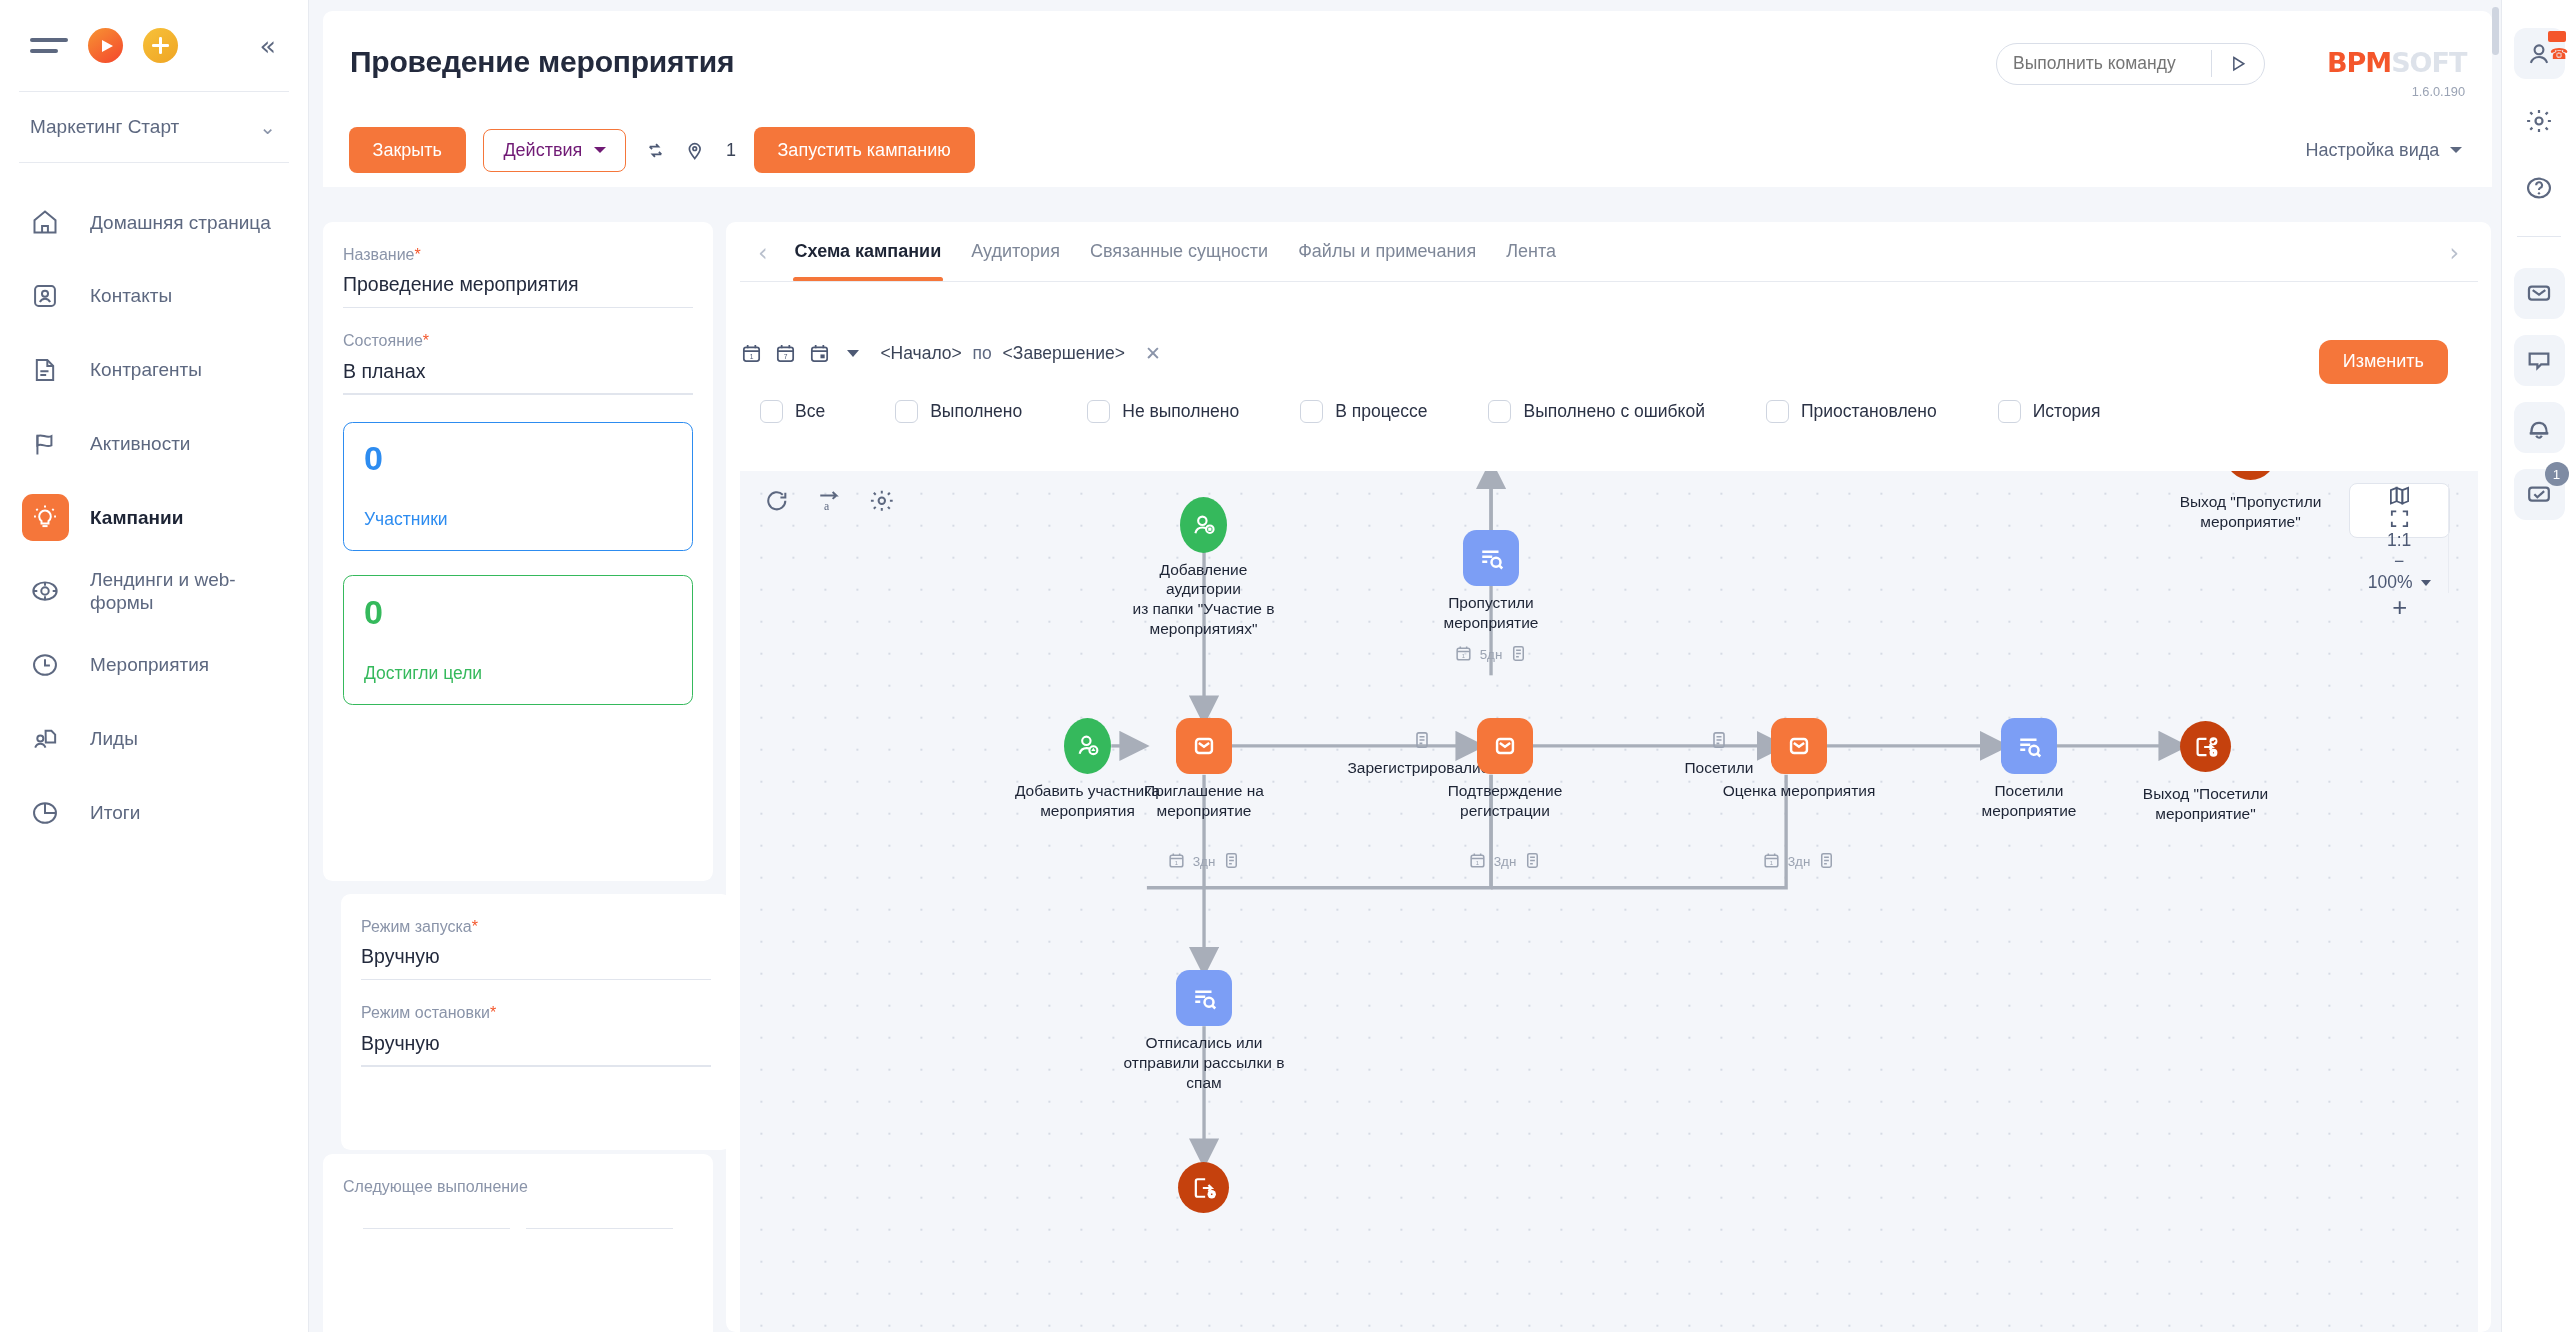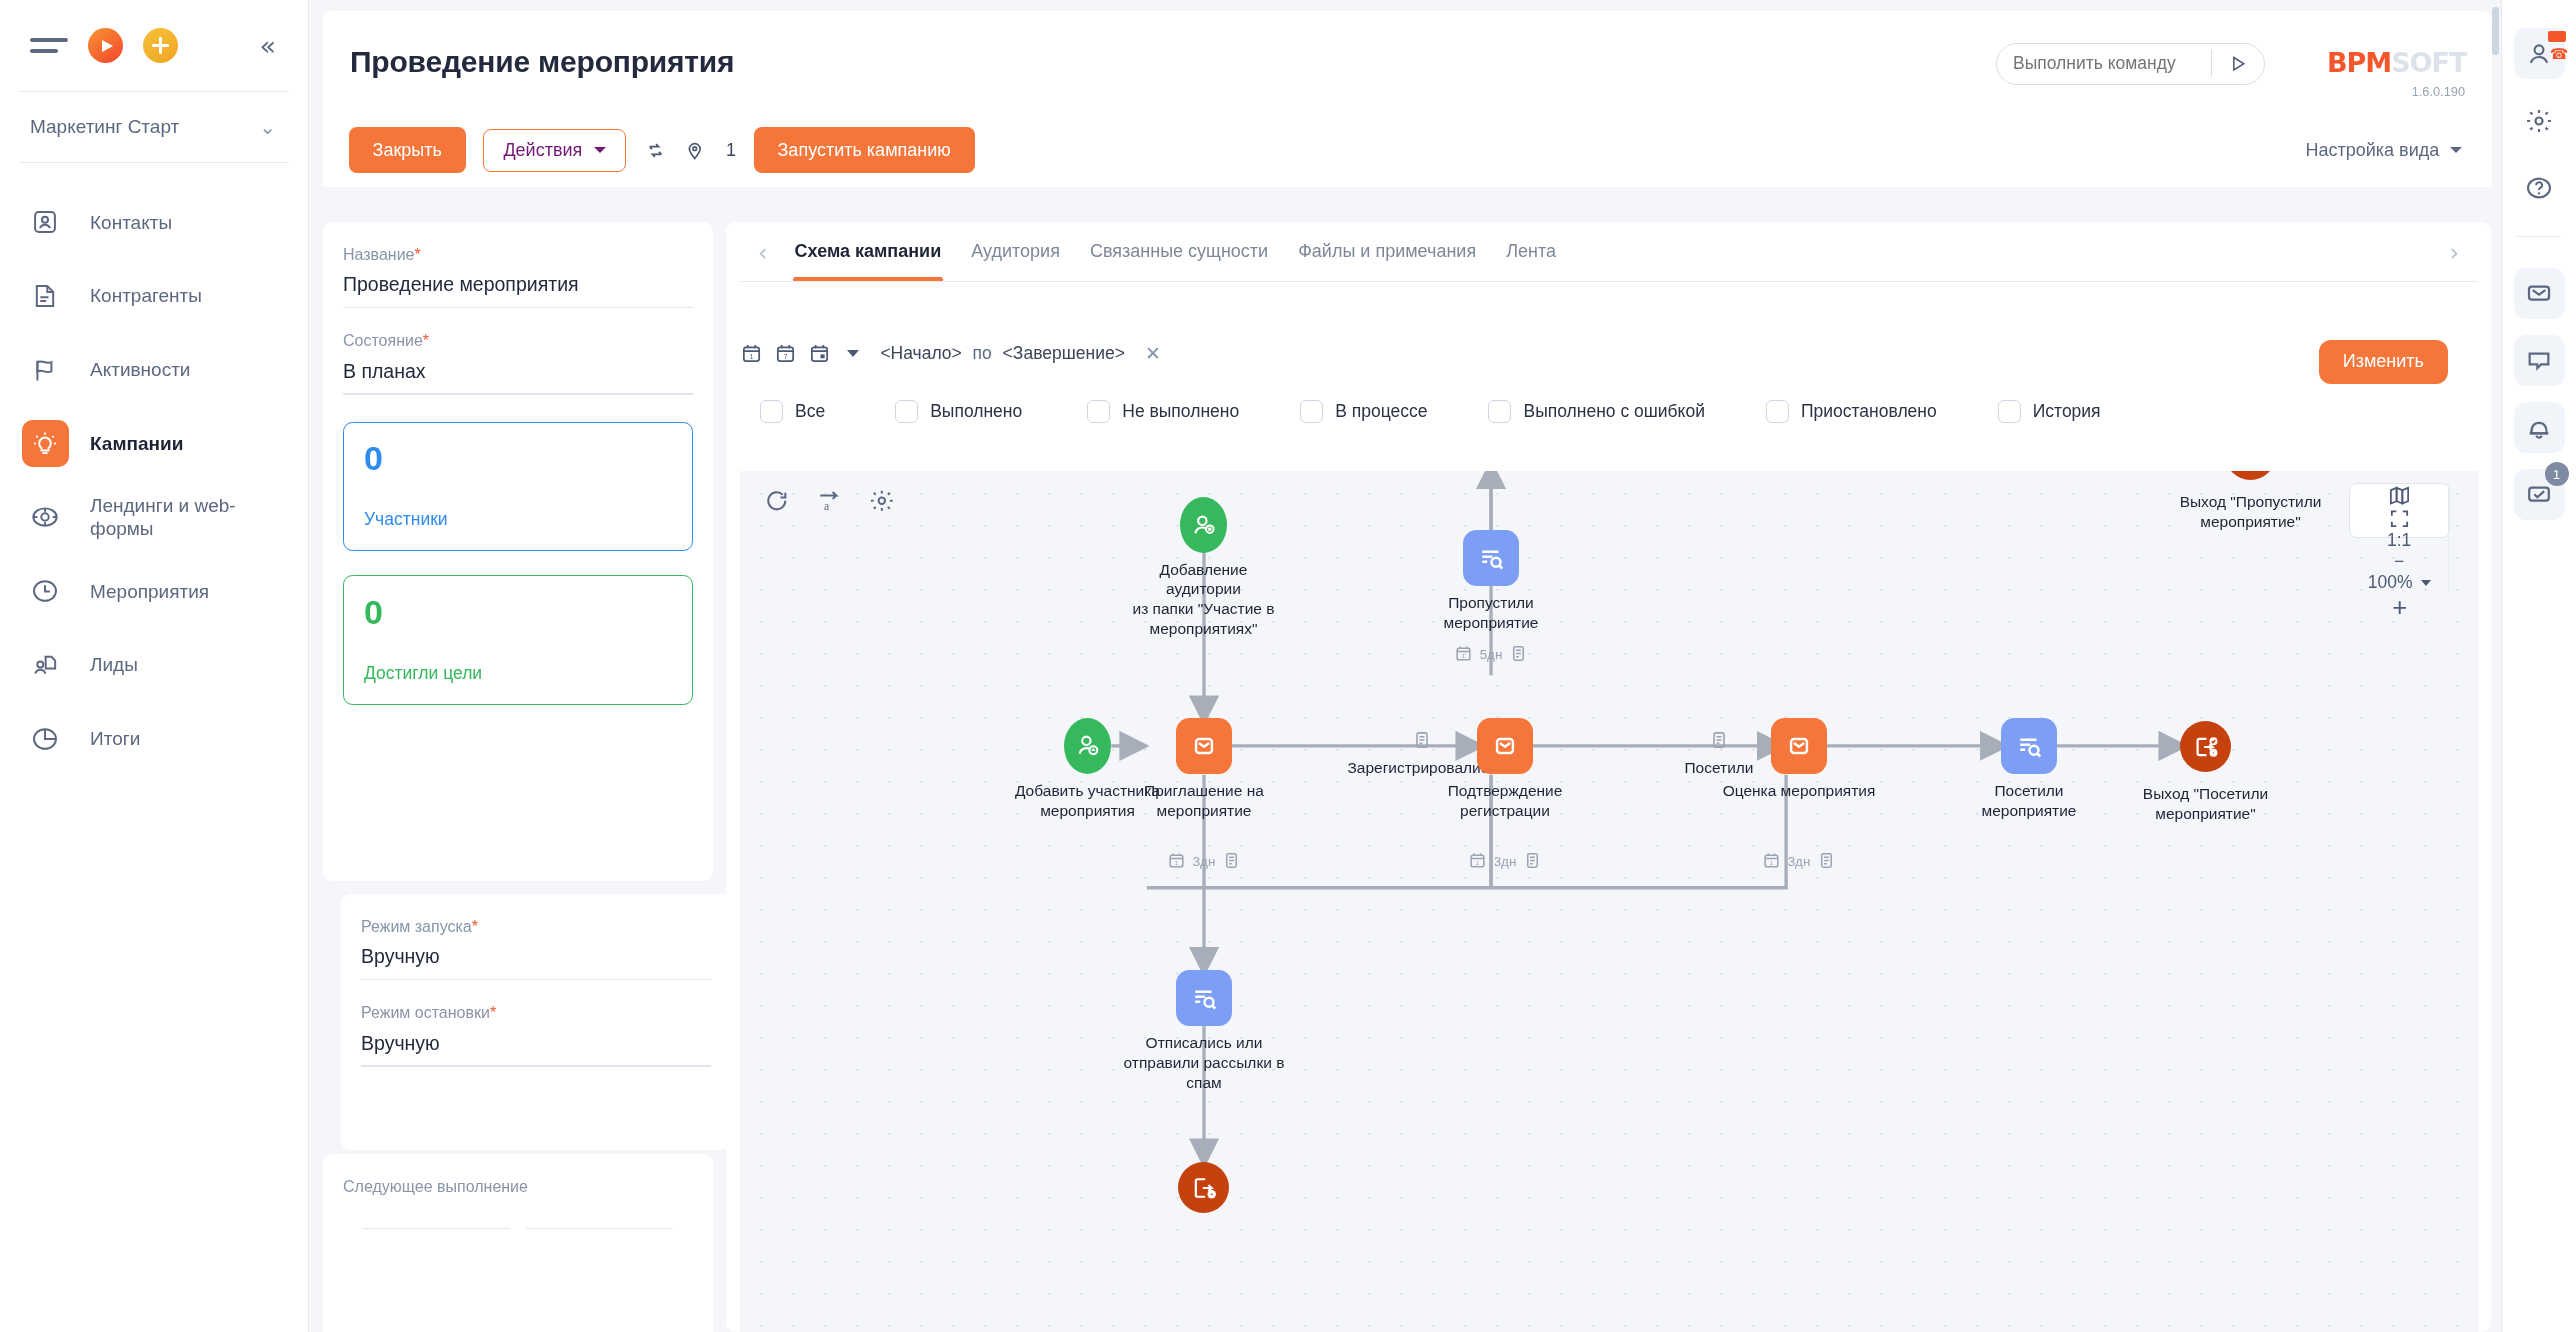--- a/index.html
+++ b/index.html
@@ -188,20 +188,30 @@
     <div class="collapse-ic">«</div>
   </div>
   <div class="ls-sep"></div>
   <div class="workspace-sel">
     <span>Маркетинг Старт</span>
     <span class="chev">⌄</span>
   </div>
   <div class="ls-sep"></div>
 
   <div class="nav">
+    <div class="nav-item">
+      <span class="nav-ico">
+          <svg width="28" height="28" viewBox="0 0 24 24" fill="none" stroke="currentColor" stroke-width="1.7">
+            <path d="M3 10.5 12 3l9 7.5V21H3z"></path>
+            <path d="M9.5 21v-5.5h5V21"></path>
+          </svg>
+        </span>
+      <span class="nav-label">Домашняя
+страница</span>
+    </div>
     <div class="nav-item">
       <span class="nav-ico">
           <svg width="28" height="28" viewBox="0 0 24 24" fill="none" stroke="currentColor" stroke-width="1.7">
             <rect x="3.5" y="3.5" width="17" height="17" rx="3"></rect>
             <circle cx="12" cy="10" r="2.6"></circle>
             <path d="M7.6 17.2c1-2 2.6-2.8 4.4-2.8s3.4.8 4.4 2.8"></path>
           </svg>
         </span>
       <span class="nav-label">Контакты</span>
     </div>

